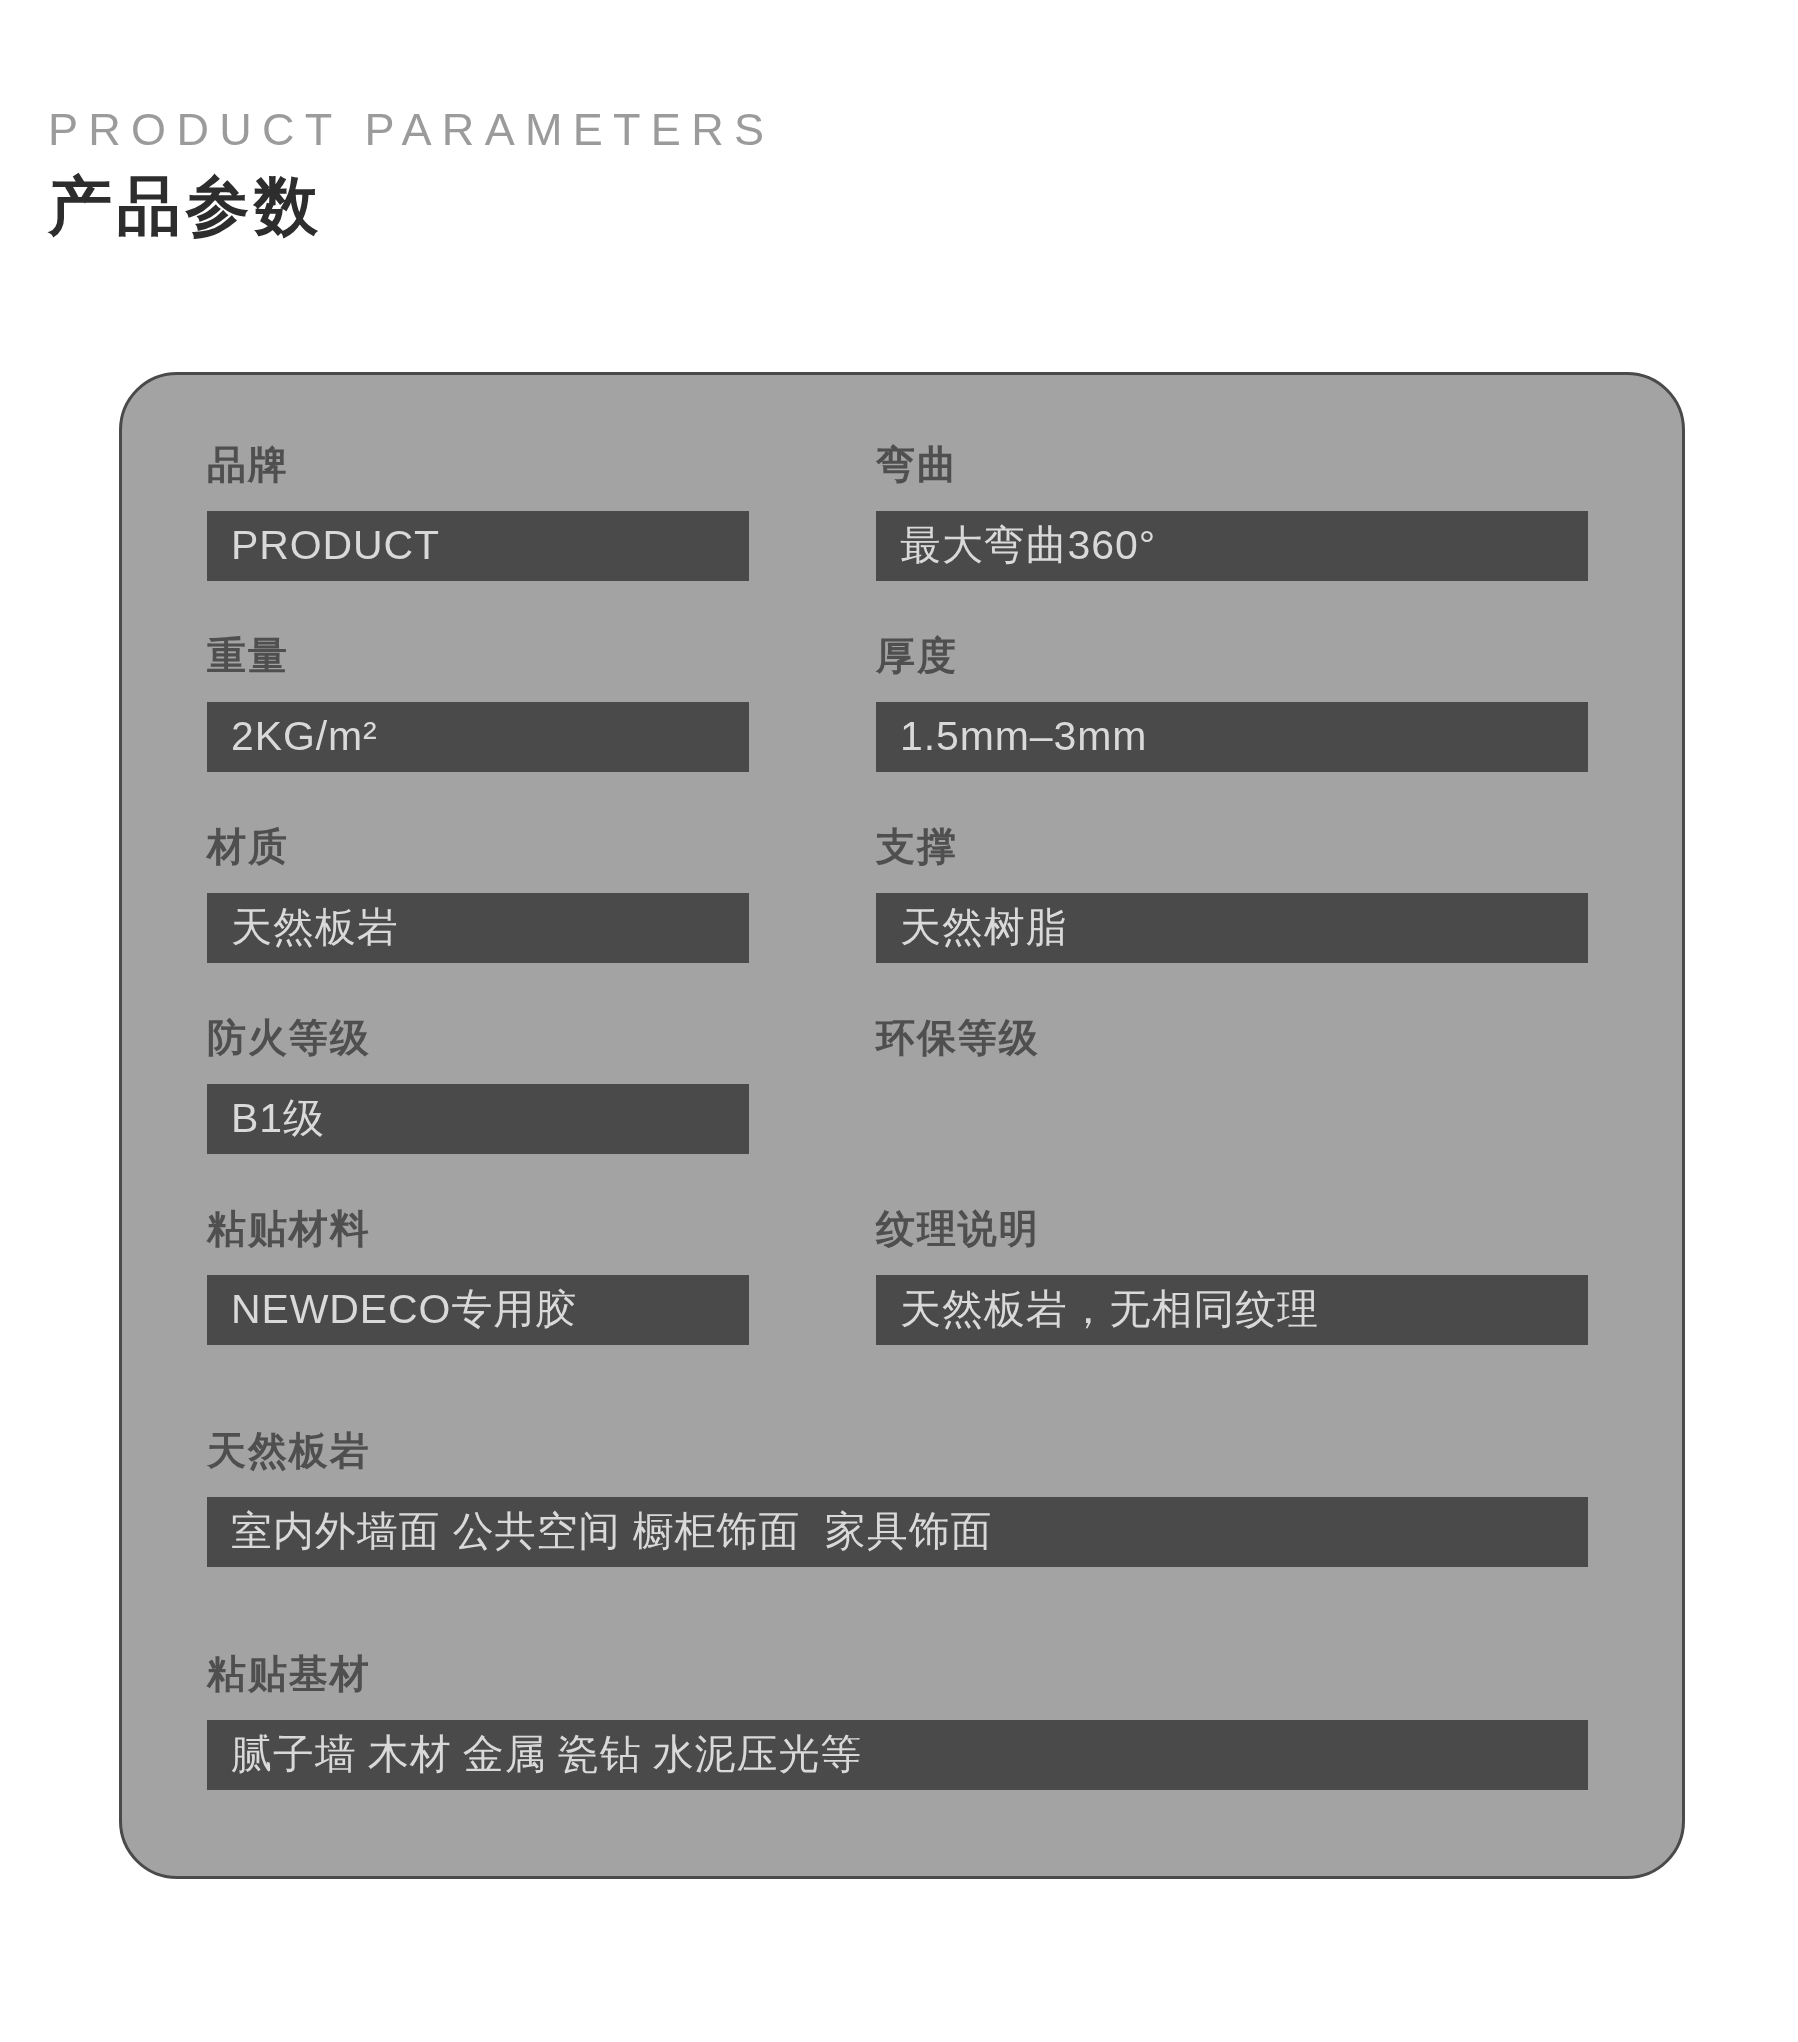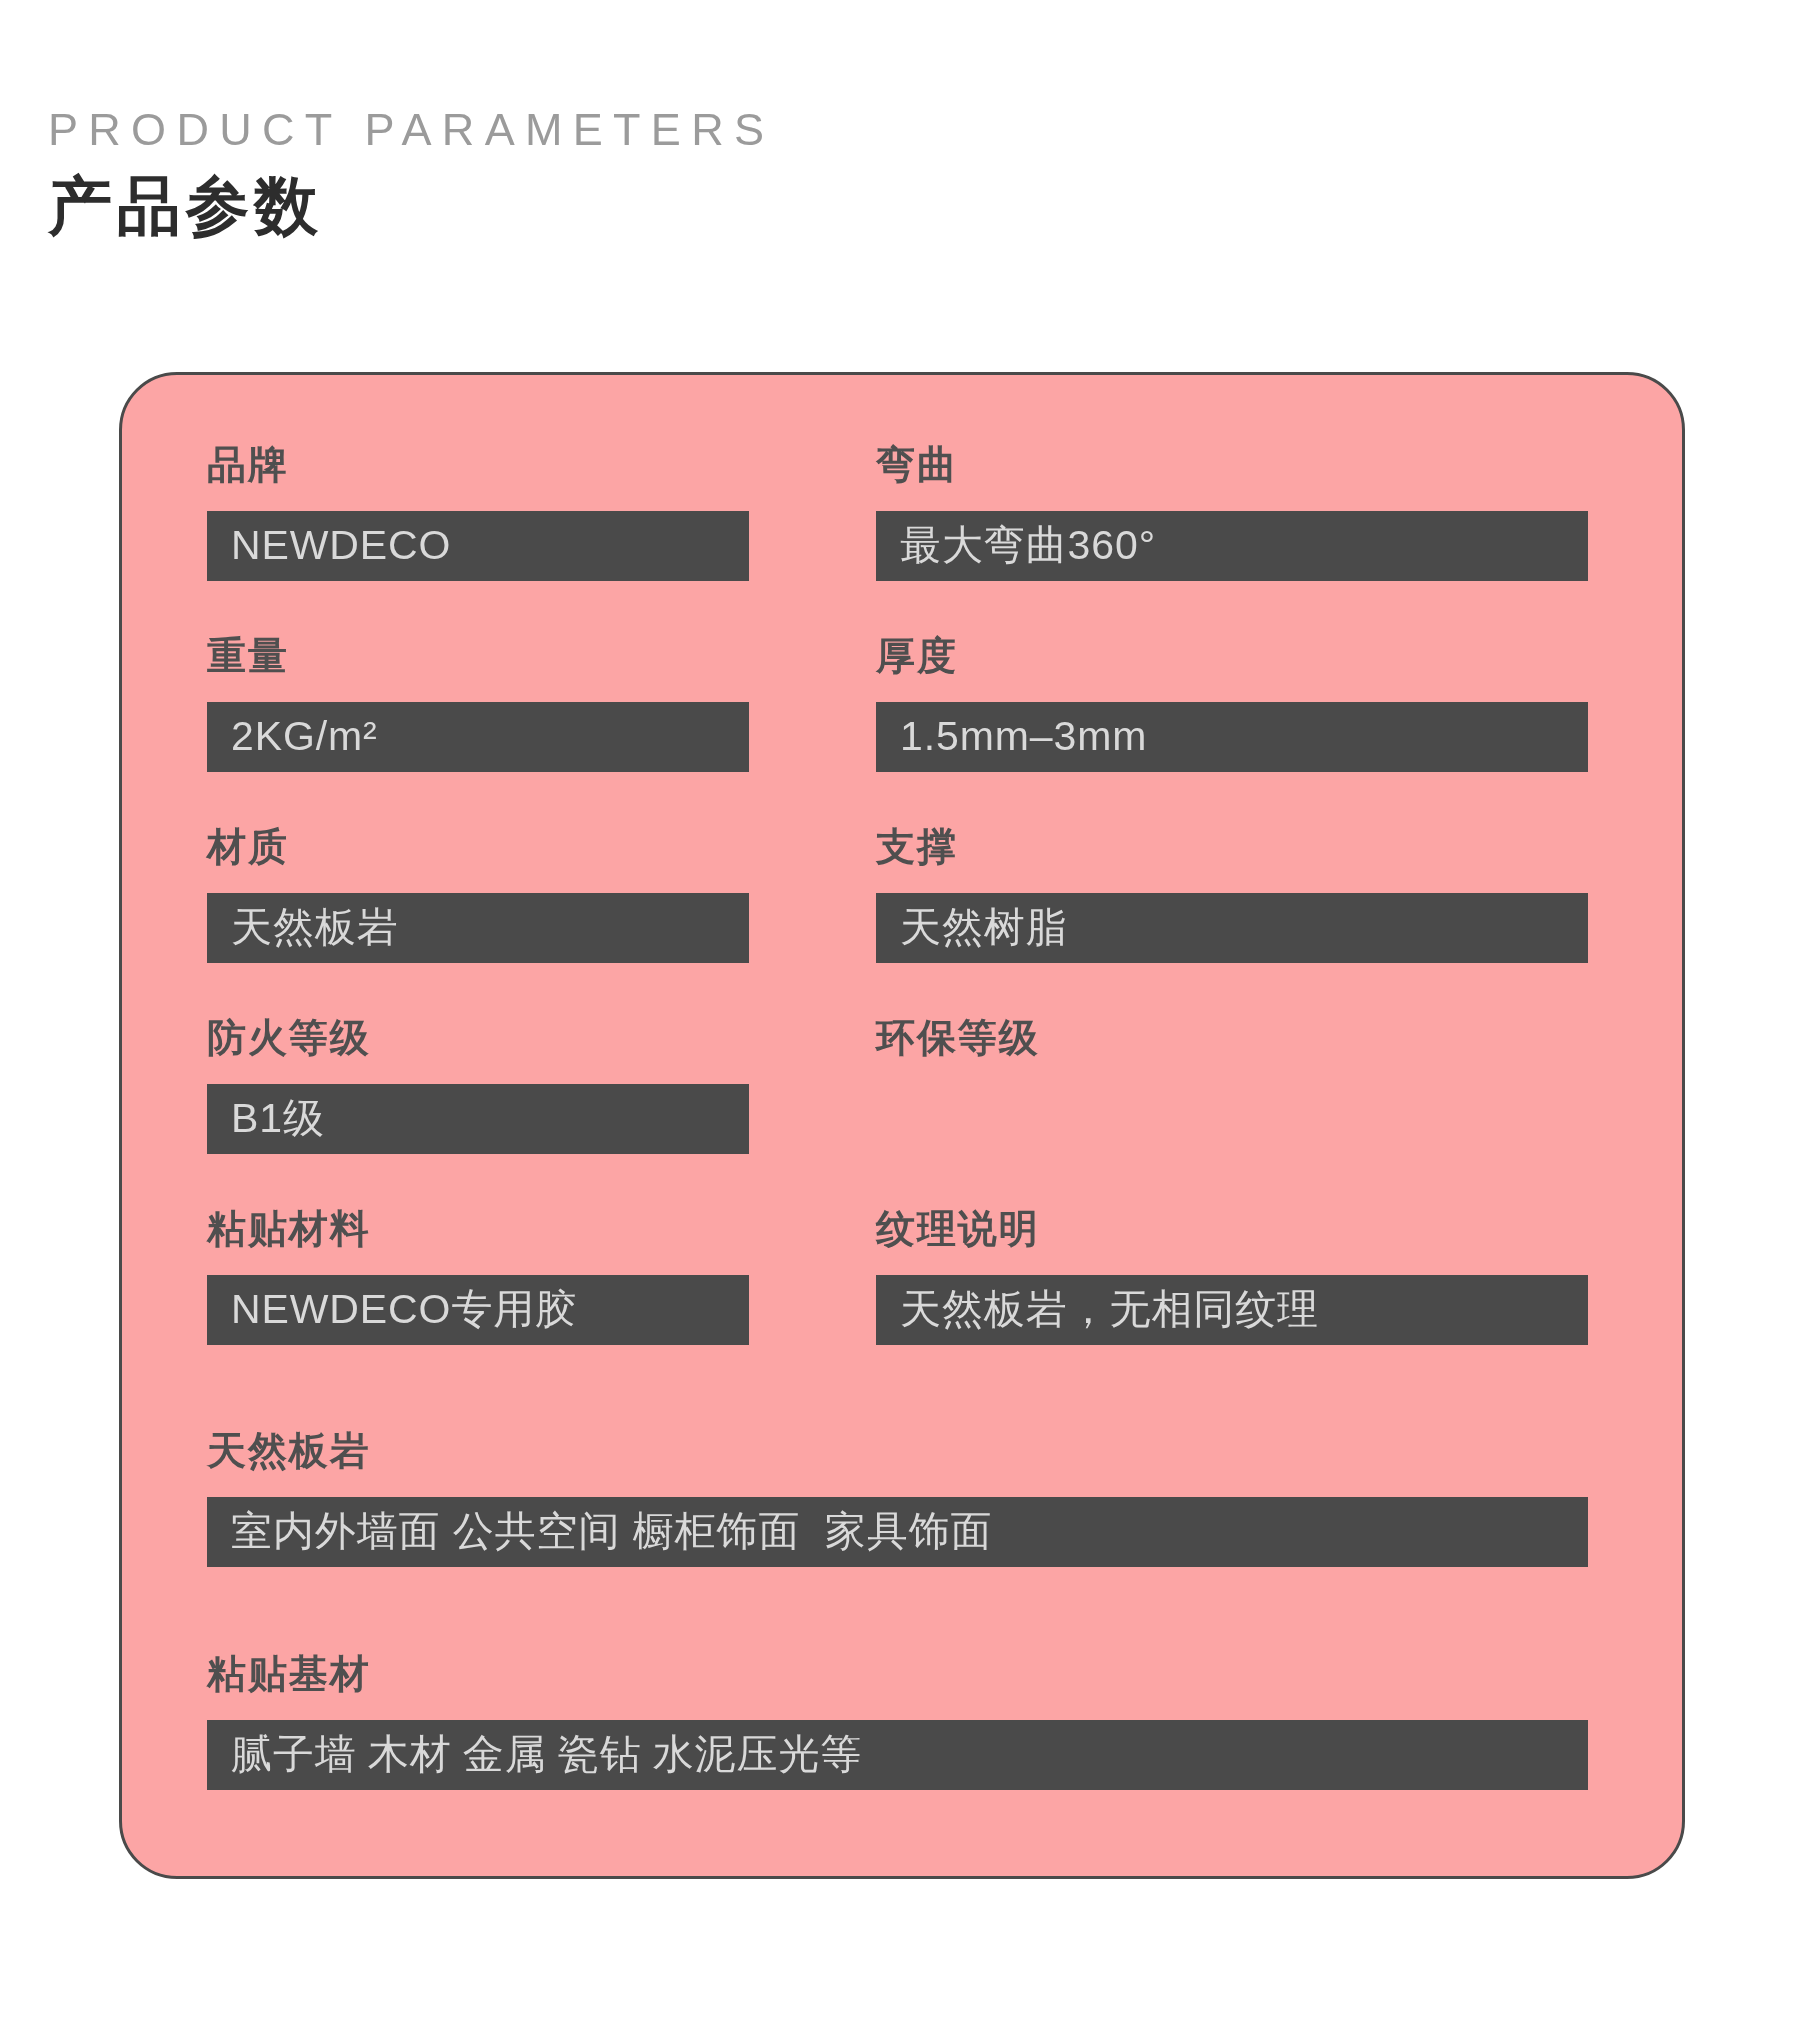--- a/index.html
+++ b/index.html
@@ -28,21 +28,21 @@
     font-weight: 700;
     letter-spacing: 4.7px;
     color: #2d2d2d;
   }
   .card {
     margin: 137px 0 0 119px;
     width: 1566px;
     border: 3.7px solid #4a4a4a;
     border-radius: 58px;
     padding: 69px 92px 86px 85px;
-    background: #fca5a5;
+    background: #a3a3a3;
   }
   .grid {
     display: grid;
     grid-template-columns: 542px 712px;
     column-gap: 127px;
     row-gap: 54px;
   }
   .field { }
   .field-label {
     font-size: 39px;
@@ -76,21 +76,21 @@
   <div class="header">
     <h1 class="title-en">PRODUCT PARAMETERS</h1>
     <h2 class="title-zh">产品参数</h2>
   </div>
 
   <div class="card">
     <div class="grid">
 
       <div class="field">
         <div class="field-label">品牌</div>
-        <div class="field-bar">NEWDECO</div>
+        <div class="field-bar">PRODUCT</div>
       </div>
 
       <div class="field">
         <div class="field-label">弯曲</div>
         <div class="field-bar">最大弯曲360°</div>
       </div>
 
       <div class="field">
         <div class="field-label">重量</div>
         <div class="field-bar">2KG/m²</div>

